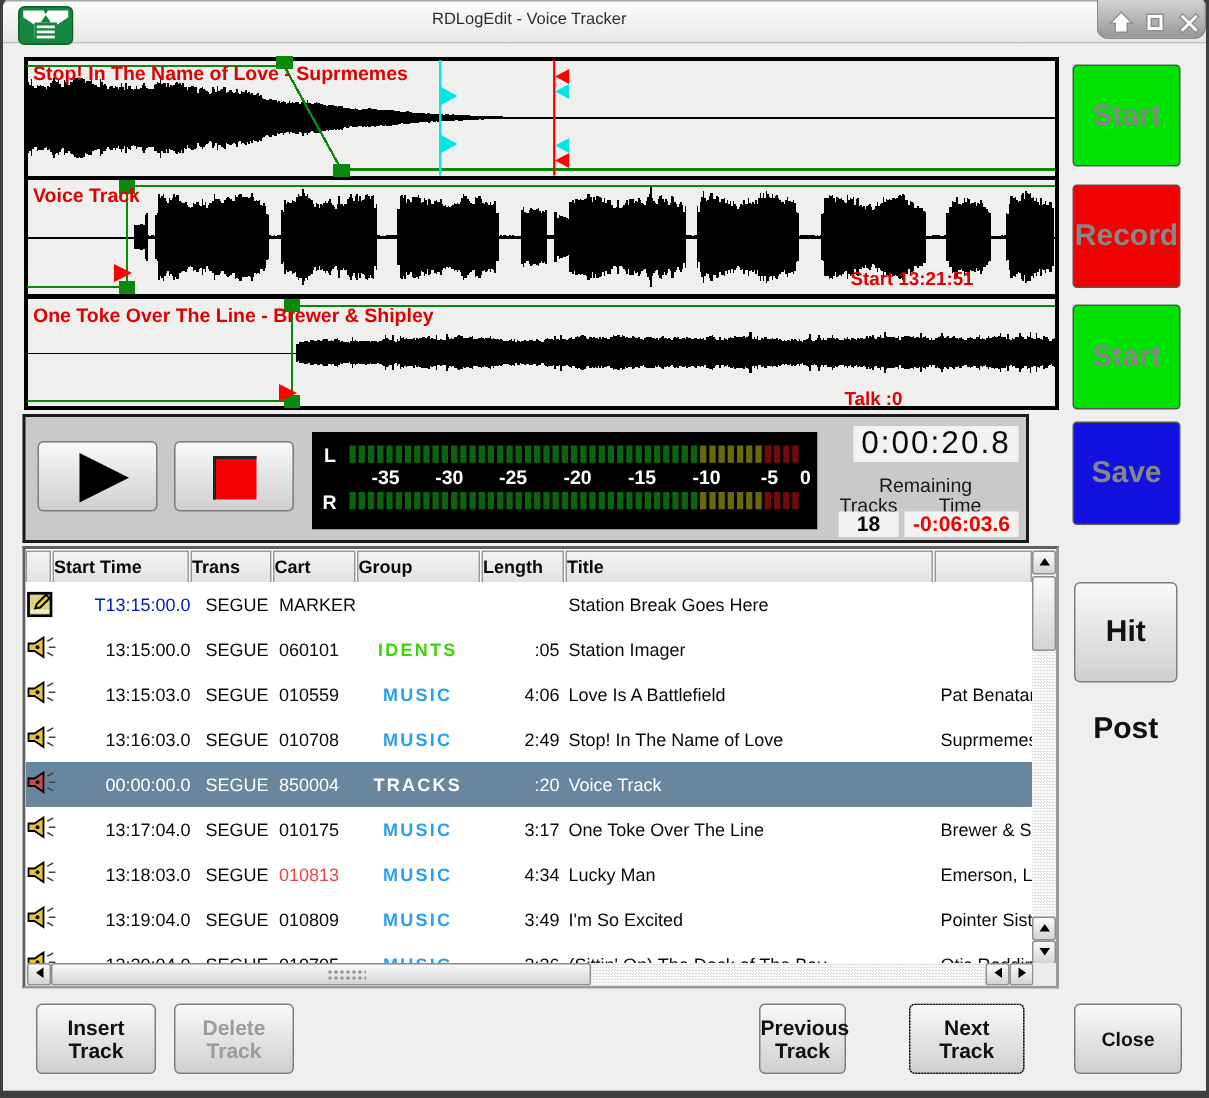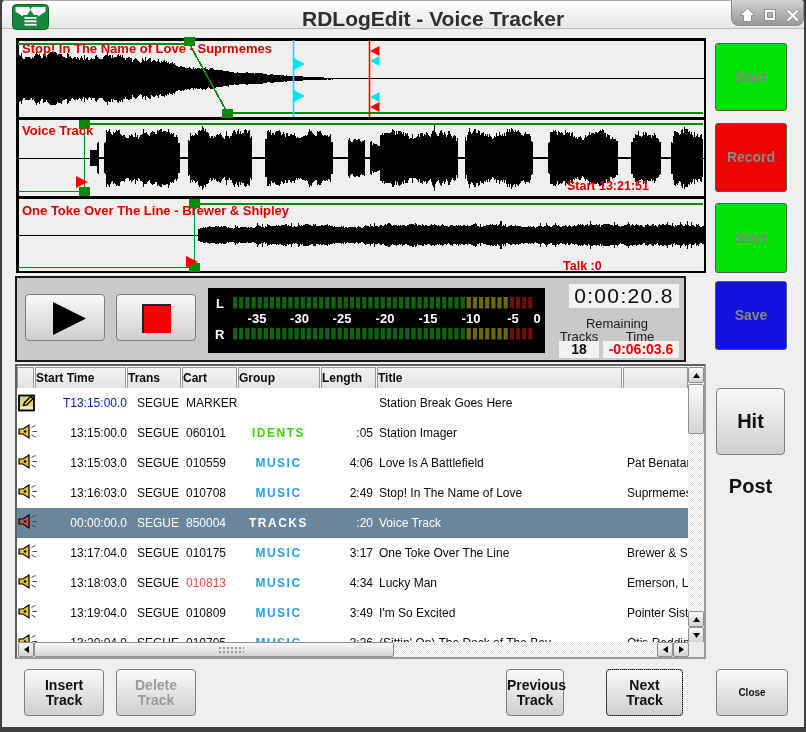--- a/index.html
+++ b/index.html
@@ -1,27 +1,27 @@
 <!DOCTYPE html>
 <html><head><meta charset="utf-8"><style>
 *{margin:0;padding:0;box-sizing:border-box;font-family:"Liberation Sans",sans-serif;}
 html,body{width:806px;height:732px;overflow:hidden;background:#3f3f3f;}
 #win{position:absolute;left:0;top:0;width:806px;height:732px;
  border-left:2px solid #3f3f3f;border-right:2px solid #3f3f3f;border-bottom:5px solid #3f3f3f;
  border-radius:5px 5px 0 0;background:#efefee;overflow:hidden;}
 #titlebar{position:absolute;left:0;top:0;width:802px;height:29px;
  background:linear-gradient(#fdfdfc,#e7e7e5);border-bottom:1px solid #bcbcba;border-top:1px solid #a8a8a8;border-radius:4px 4px 0 0;}
-#title{position:absolute;left:300px;top:6px;font-size:21px;font-weight:bold;color:#2e2e2e;}
+#title{position:absolute;left:286px;top:6px;font-size:11px;font-weight:normal;color:#2e2e2e;}
 #wbtab{position:absolute;left:729px;top:0;width:73px;height:26px;
  background:linear-gradient(#d3d3d3,#989898);border:1px solid #8a8a8a;border-top:none;border-radius:0 0 8px 8px;}
 .abs{position:absolute;}
 .btn{position:absolute;background:linear-gradient(#f9f9f9,#cfcfcf);border:1px solid #7d7d7d;border-radius:4px;
  font-weight:bold;color:#111;text-align:center;font-size:14px;line-height:1.1;}
 .cbtn{position:absolute;left:713px;width:72px;border:1px solid #555;border-radius:3px;
- font-weight:bold;color:#878787;text-align:center;font-size:14px;}
+ font-weight:bold;color:#878787;text-align:center;font-size:20px;}
 #strip{position:absolute;left:13px;top:276px;width:671px;height:86px;background:#c9c9c9;border:2px solid #1a1a1a;}
 #tblframe{position:absolute;left:13px;top:364px;width:691px;height:295px;background:#fff;
  border-top:2px solid #606060;border-left:2px solid #606060;border-right:2px solid #9a9a9a;border-bottom:2px solid #9a9a9a;overflow:hidden;}
 .hcell{position:absolute;top:1px;height:39px;background:linear-gradient(#f3f3f3,#d5d5d5);
  border:1px solid #979797;font-size:12px;font-weight:bold;color:#0a0a0a;text-align:left;line-height:20px;}
 .row{position:absolute;left:0px;width:673px;height:30px;background:#fff;}
 .rc{position:absolute;top:8px;font-size:12px;color:#0a0a0a;white-space:nowrap;}
 .st{left:18px;width:92px;text-align:right;}
 .tr{left:120px;}
 .ca{left:169px;}
@@ -423,13 +423,13 @@
 
 <div class="cbtn" style="top:43px;height:68px;line-height:66px;background:#02e202">Start</div>
 <div class="cbtn" style="top:123px;height:69px;line-height:67px;background:#f00202">Record</div>
 <div class="cbtn" style="top:203px;height:70px;line-height:68px;background:#02e202">Start</div>
 <div class="cbtn" style="top:281px;height:69px;line-height:67px;background:#1212e0">Save</div>
 <div class="btn" style="left:714px;top:388px;width:69px;height:67px;font-size:20px;line-height:65px">Hit Post</div>
 <div class="btn" style="left:22px;top:669px;width:80px;height:47px;padding-top:8px">Insert<br>Track</div>
 <div class="btn" style="left:114px;top:669px;width:80px;height:47px;padding-top:8px;color:#9b9b9b">Delete<br>Track</div>
 <div class="btn" style="left:504px;top:669px;width:58px;height:47px;padding-top:8px">Previous<br>Track</div>
 <div class="btn" style="left:604px;top:669px;width:77px;height:47px;padding-top:8px;outline:1px dotted #000;outline-offset:-1px">Next<br>Track</div>
-<div class="btn" style="left:714px;top:669px;width:72px;height:47px;font-size:10px;line-height:45px">Close</div>
+<div class="btn" style="left:714px;top:669px;width:72px;height:47px;font-size:13px;line-height:45px">Close</div>
 </div>
 </body></html>

